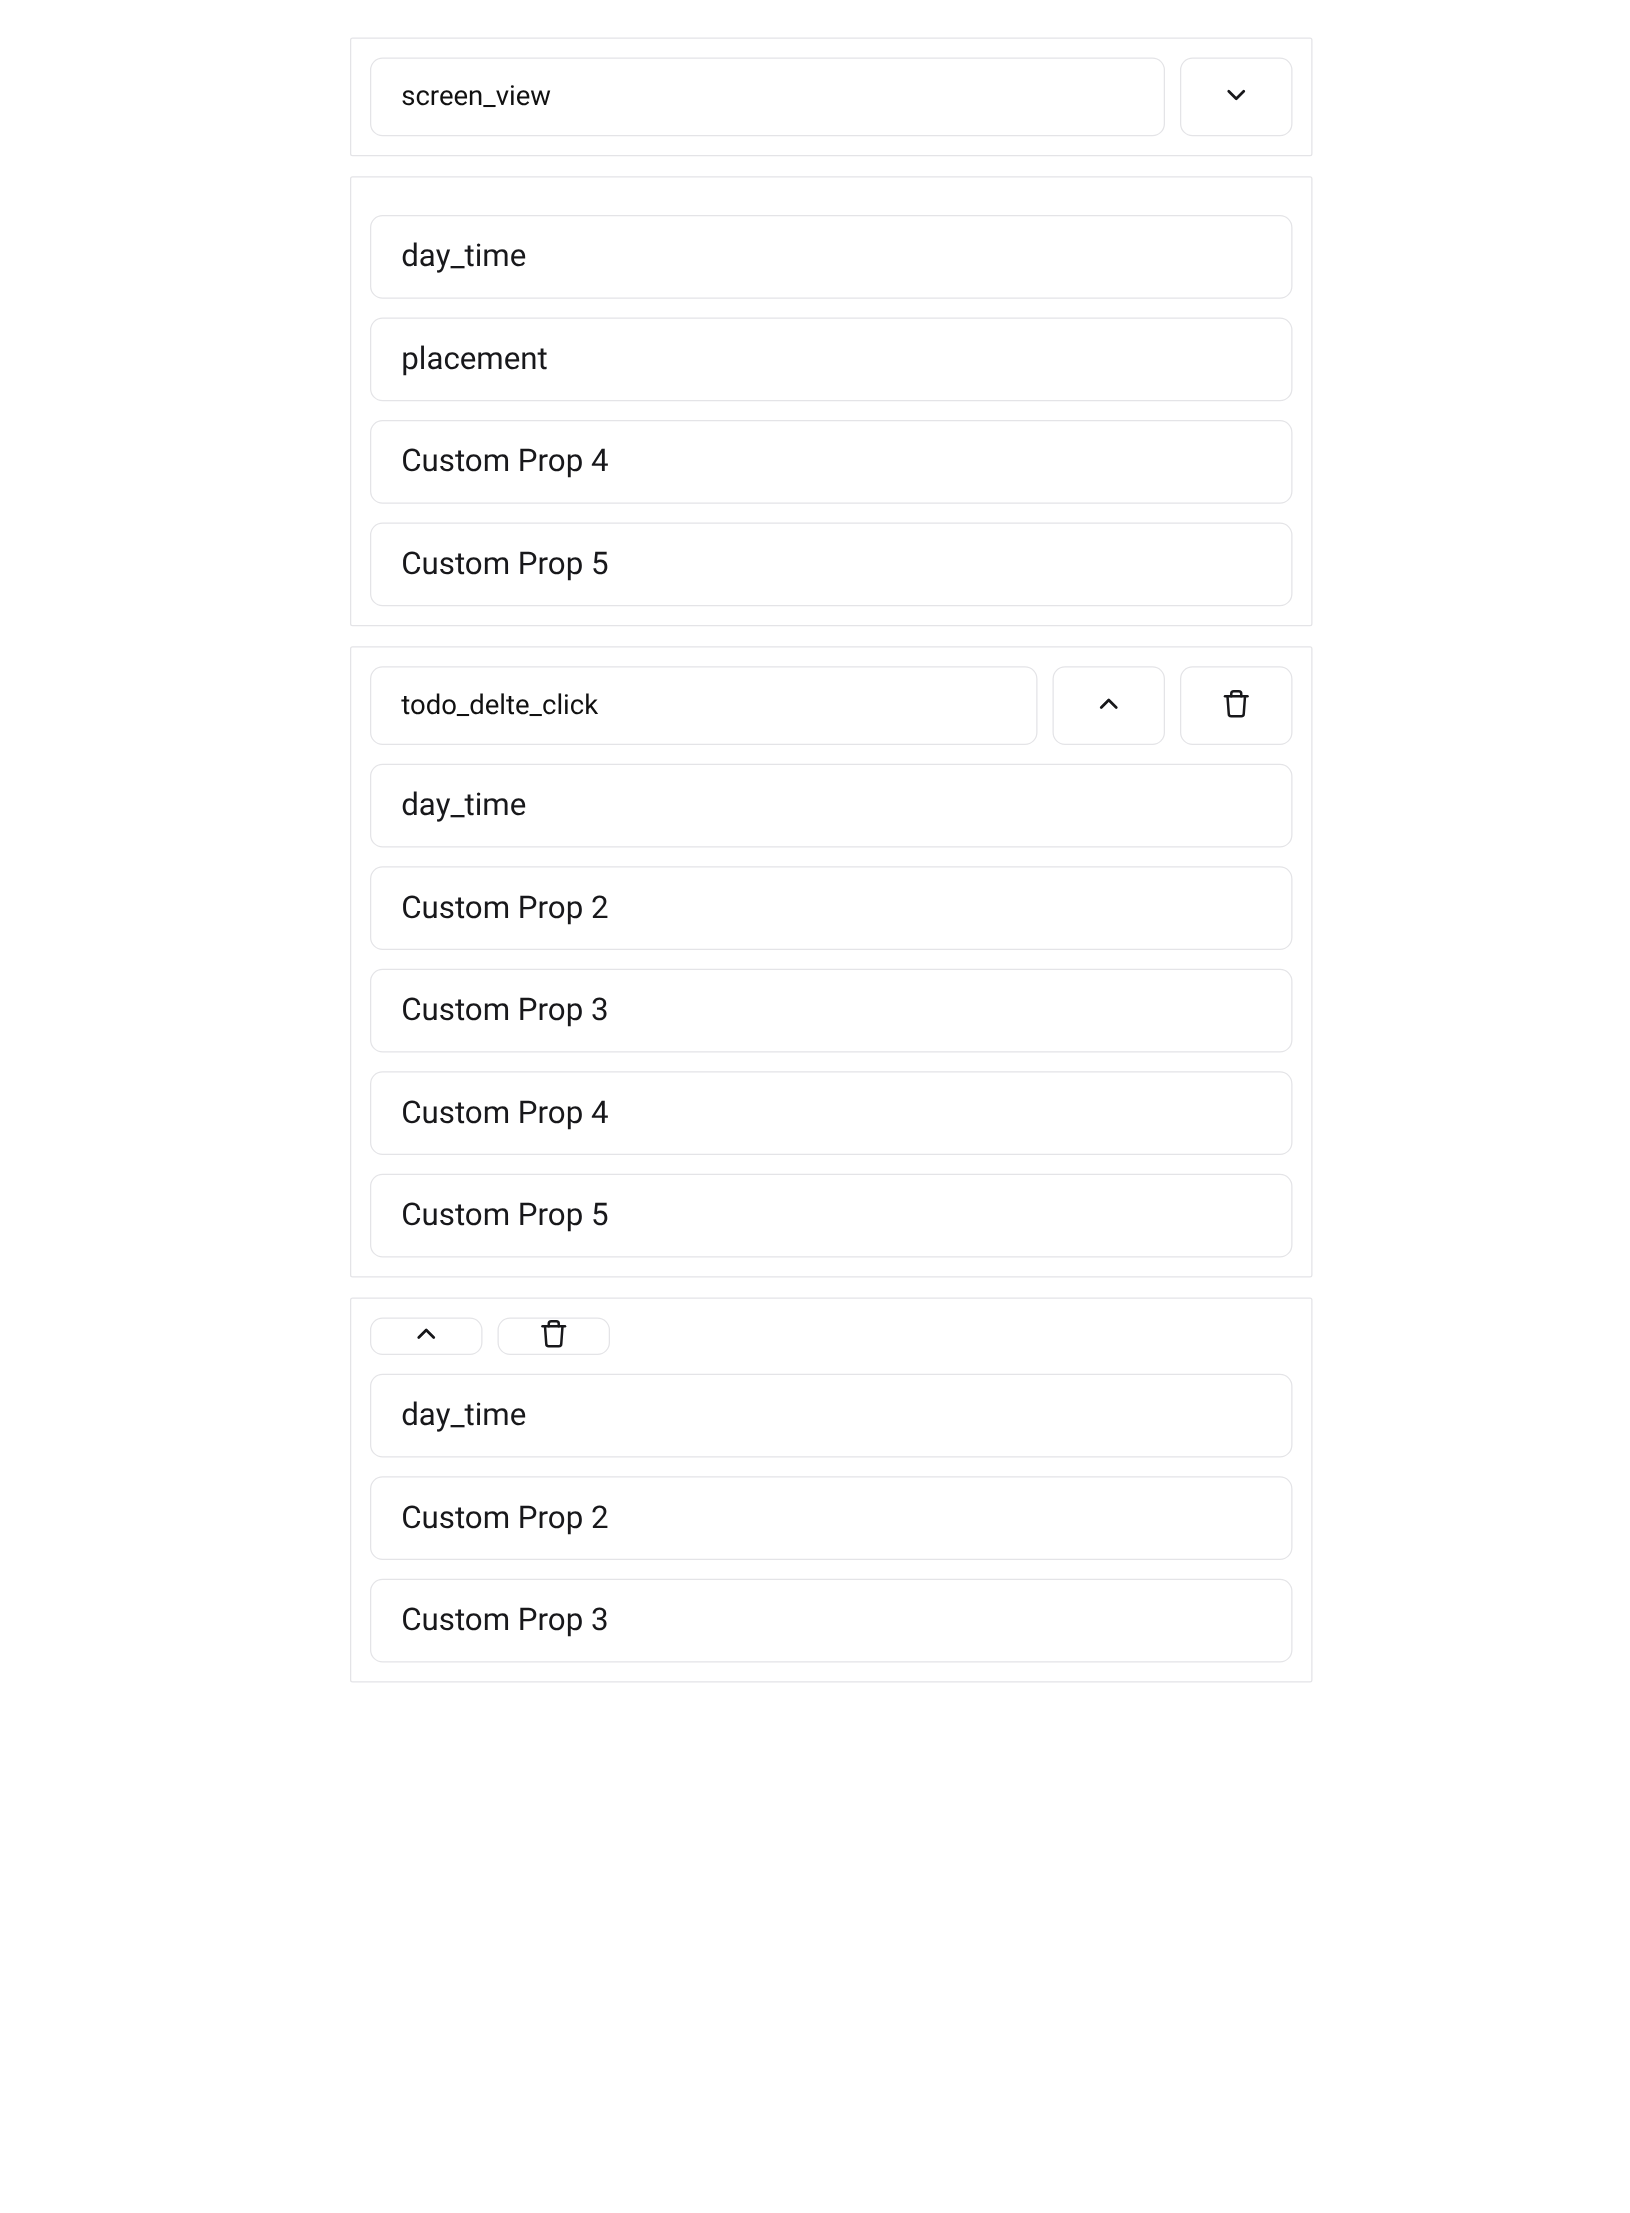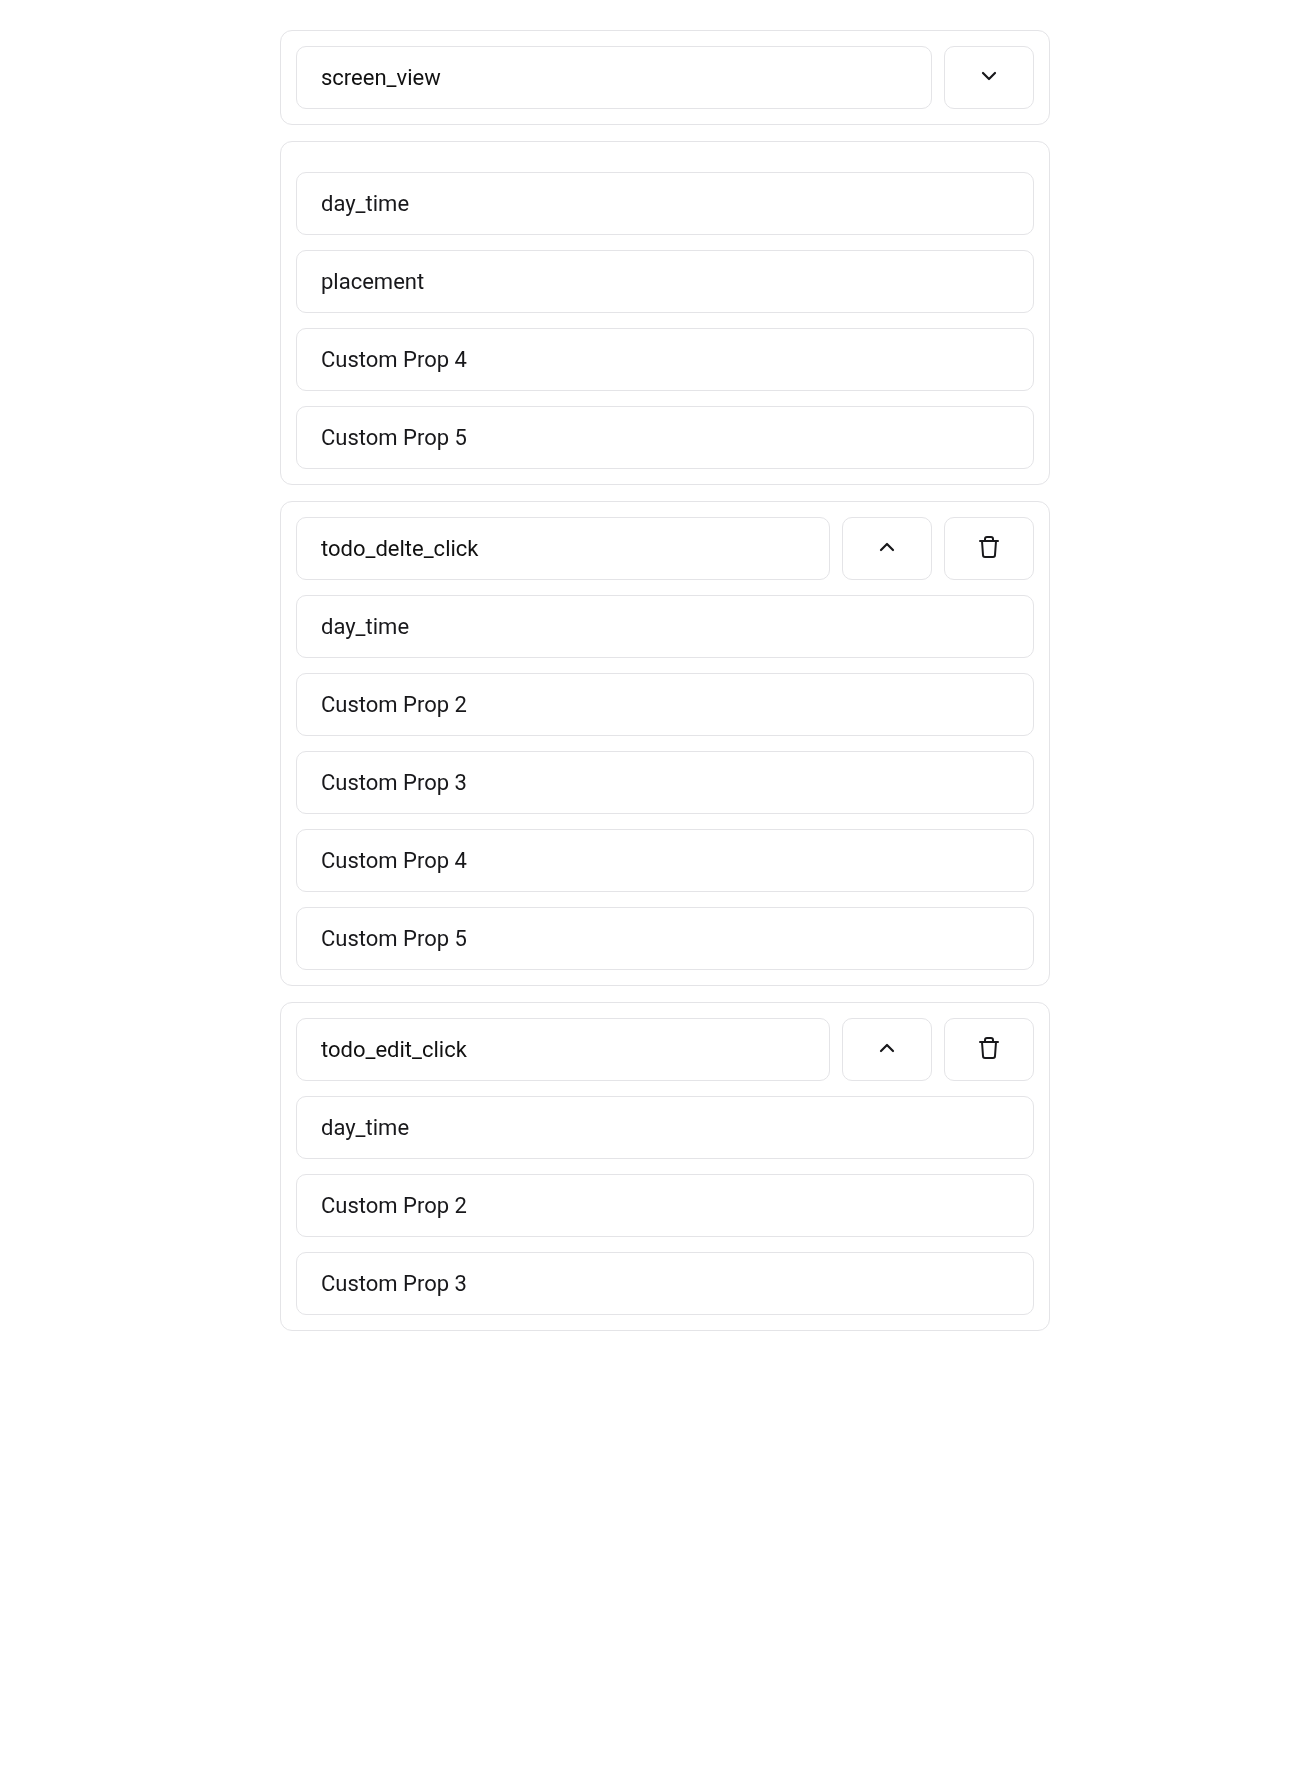--- a/index.html
+++ b/index.html
@@ -10,21 +10,21 @@
     width: 1304px;
     min-height: 1770px;
     padding-top: 30px;
   }
   .container {
     width: 770px;
     margin-left: 280px;
   }
   .event-group {
     border: 1px solid #e4e4e7;
-    border-radius: 12px;
+    border-radius: 2px;
     padding: 15px;
     margin-bottom: 16px;
     background: #fff;
   }
   .header-row {
     display: flex;
     gap: 12px;
     align-items: stretch;
   }
   .name-box {
@@ -47,21 +47,21 @@
     align-items: center;
     justify-content: center;
     cursor: pointer;
   }
   .small-btn svg { width: 24px; height: 24px; stroke: #18181b; }
   .props { margin-top: 15px; display: flex; flex-direction: column; gap: 15px; }
   .prop-box {
     border: 1px solid #e4e4e7;
     border-radius: 10px;
     padding: 18px 24px;
-    font-size: 22px;
+    font-size: 25px;
     color: #18181b;
     background: #fff;
   }
 </style>
 </head>
 <body>
 
 <div class="container">
     <div class="event-group">
       <div class="header-row">
@@ -100,21 +100,20 @@
       <div class="props">
         <div class="prop-box">day_time</div>
         <div class="prop-box">Custom Prop 2</div>
         <div class="prop-box">Custom Prop 3</div>
         <div class="prop-box">Custom Prop 4</div>
         <div class="prop-box">Custom Prop 5</div>
       </div>
     </div>
     <div class="event-group">
       <div class="header-row">
-        <div class="name-box">todo_edit_click</div>
         <div class="small-btn">
           <span><svg viewBox="0 0 24 24" fill="none" stroke-width="2.2" stroke-linecap="round" stroke-linejoin="round">
               <path d="M6 15l6-6 6 6"></path>
             </svg></span>
         </div>
         <div class="small-btn">
           <span><svg viewBox="0 0 24 24" fill="none" stroke-width="2" stroke-linecap="round" stroke-linejoin="round">
               <path d="M3 6h18"></path>
               <path d="M8 6V4a2 2 0 0 1 2-2h4a2 2 0 0 1 2 2v2"></path>
               <path d="M19 6l-1 14a2 2 0 0 1-2 2H8a2 2 0 0 1-2-2L5 6"></path>

